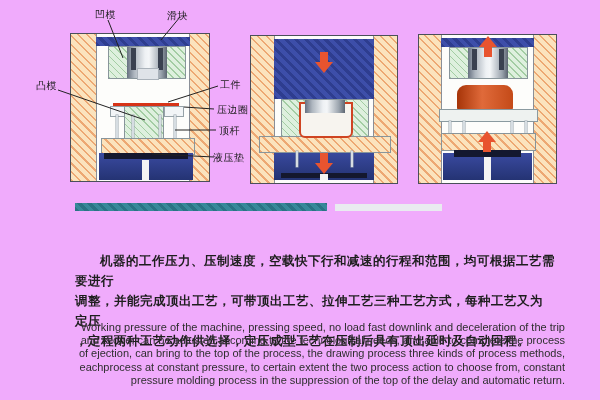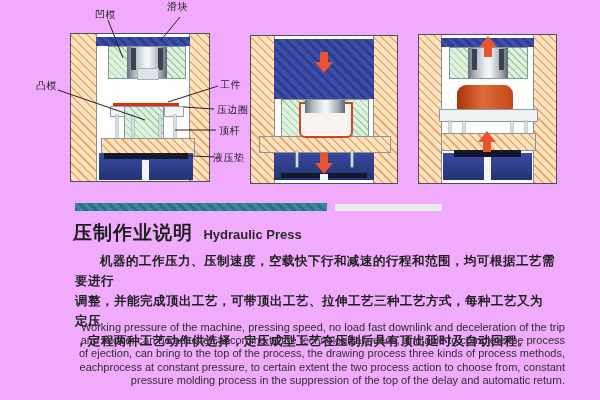--- a/index.html
+++ b/index.html
@@ -123,34 +123,30 @@
     <line x1="108" y1="20" x2="123" y2="58" stroke="#222" stroke-width="1"></line>
     <line x1="180" y1="17" x2="161" y2="40" stroke="#222" stroke-width="1"></line>
     <line x1="58" y1="90" x2="145" y2="120" stroke="#222" stroke-width="1"></line>
     <line x1="218" y1="86" x2="168" y2="102" stroke="#222" stroke-width="1"></line>
     <line x1="214" y1="109" x2="184" y2="107" stroke="#222" stroke-width="1"></line>
     <line x1="216" y1="130" x2="175" y2="130" stroke="#222" stroke-width="1"></line>
     <line x1="214" y1="157" x2="152" y2="154" stroke="#222" stroke-width="1"></line>
   </svg>
 
   <div class="dlabel" style="left:95px;top:8px;">凹模</div>
-  <div class="dlabel" style="left:167px;top:0;">滑块</div>
+  <div class="dlabel" style="left:167px;top:9px;">滑块</div>
   <div class="dlabel" style="left:36px;top:79px;">凸模</div>
   <div class="dlabel" style="left:220px;top:78px;">工件</div>
   <div class="dlabel" style="left:217px;top:103px;">压边圈</div>
   <div class="dlabel" style="left:219px;top:124px;">顶杆</div>
   <div class="dlabel" style="left:213px;top:151px;">液压垫</div>
 
   <div class="bar" style="left:75px;top:203px;width:252px;background:repeating-linear-gradient(45deg,#2a7384 0 3px,#37889a 3px 7px);"></div>
   <div class="bar" style="left:335px;top:204px;width:107px;height:7px;background:#e9ebf0;"></div>
 
-  <div id="title">
-    <span class="zh">压制作业说明</span>
-    <span class="en">Hydraulic Press</span>
-  </div>
 
   <div class="para zh">机器的工作压力、压制速度，空载快下行和减速的行程和范围，均可根据工艺需要进行
 调整，并能完成顶出工艺，可带顶出工艺、拉伸工艺三种工艺方式，每种工艺又为定压
 ，定程两种工艺动作供选择，定压成型工艺在压制后具有顶出延时及自动回程。</div>
   <div class="para en">Working pressure of the machine, pressing speed, no load fast downlink and deceleration of the trip
 and scope, can be adjusted according to the technological needs, and able to complete the process
 of ejection, can bring to the top of the process, the drawing process three kinds of process methods,
 eachprocess at constant pressure, to certain extent the two process action to choose from, constant
 pressure molding process in the suppression of the top of the delay and automatic return.</div>
 

